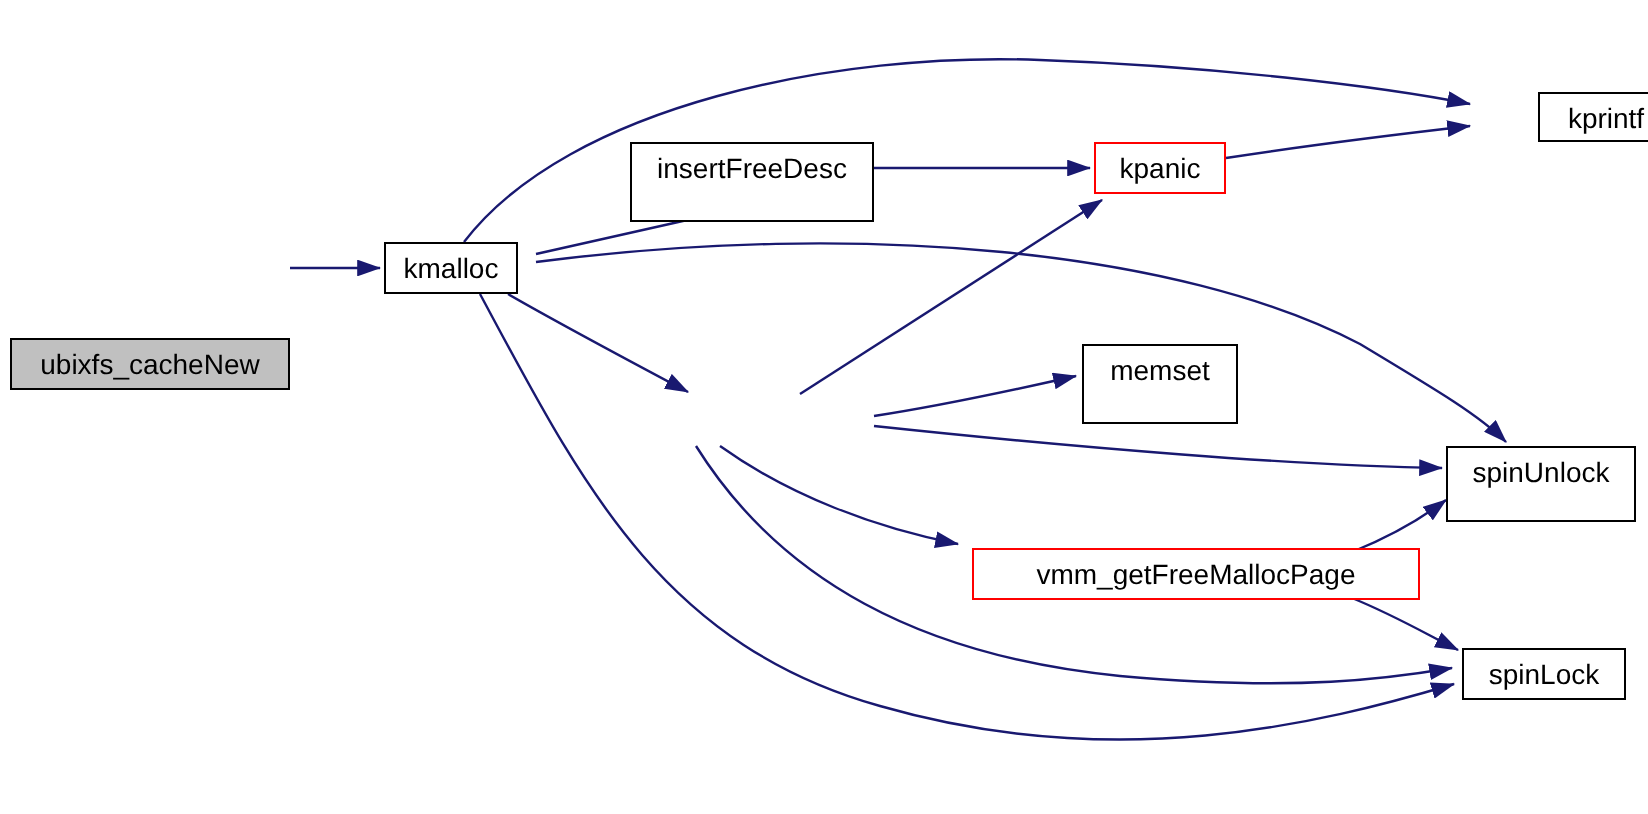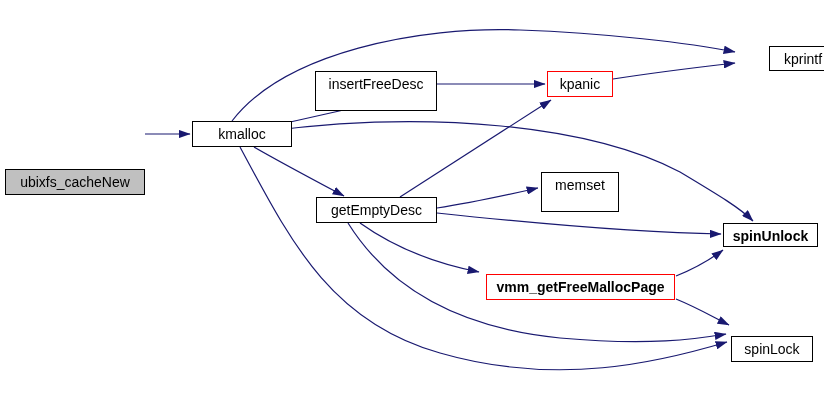--- a/index.html
+++ b/index.html
@@ -29,29 +29,29 @@
     cursor: pointer;
   }
   .node.root {
     background: #c0c0c0;
     cursor: default;
   }
   .node.alert { border-color: #ff0000; }
 
   
   #n-ubixfs        { left: 5px;   top: 121px; width: 140px; height: 26px; margin-top: 48px; }
-  #n-kmalloc       { left: 192px; top: 121px; width: 100px;  height: 26px; }
+  #n-kmalloc       { left: 192px; top: 121px; width: 67px;  height: 26px; }
   #n-insertfreedesc{ left: 315px; top: 71px;  width: 122px; height: 40px; }
   #n-kpanic        { left: 547px; top: 71px;  width: 66px;  height: 26px; }
   #n-kprintf       { left: 737px; top: 46px;  width: 68px;  height: 25px; margin-left: 32px; }
   #n-getemptydesc  { left: 316px; top: 197px; width: 121px; height: 26px; }
   #n-memset        { left: 541px; top: 172px; width: 78px;  height: 40px; }
-  #n-spinunlock    { left: 723px; top: 223px; width: 95px;  height: 24px; font-weight: bold; }
-  #n-vmm           { left: 486px; top: 274px; width: 189px; height: 26px; font-weight: bold; }
-  #n-spinlock      { left: 731px; top: 336px; width: 82px;  height: 26px; }
+  #n-spinunlock    { left: 723px; top: 223px; width: 95px;  height: 38px; }
+  #n-vmm           { left: 486px; top: 274px; width: 224px; height: 26px; }
+  #n-spinlock      { left: 731px; top: 324px; width: 82px;  height: 26px; }
 
   .edge {
     fill: none;
     stroke: #191970;
     stroke-width: 1.2;
   }
 </style>
 </head>
 <body>
 
@@ -98,21 +98,20 @@
   <div id="n-ubixfs" class="node root">ubixfs_cacheNew</div>
 
   <div id="n-kmalloc" class="node">kmalloc</div>
 
   <div id="n-insertfreedesc" class="node">insertFreeDesc</div>
 
   <div id="n-kpanic" class="node alert">kpanic</div>
 
   <div id="n-kprintf" class="node">kprintf</div>
 
-  <div id="n-getemptydesc" class="node">getEmptyDesc</div>
 
   <div id="n-memset" class="node">memset</div>
 
   <div id="n-spinunlock" class="node">spinUnlock</div>
 
   <div id="n-vmm" class="node alert">vmm_getFreeMallocPage</div>
 
   <div id="n-spinlock" class="node">spinLock</div>
 
 </div>

